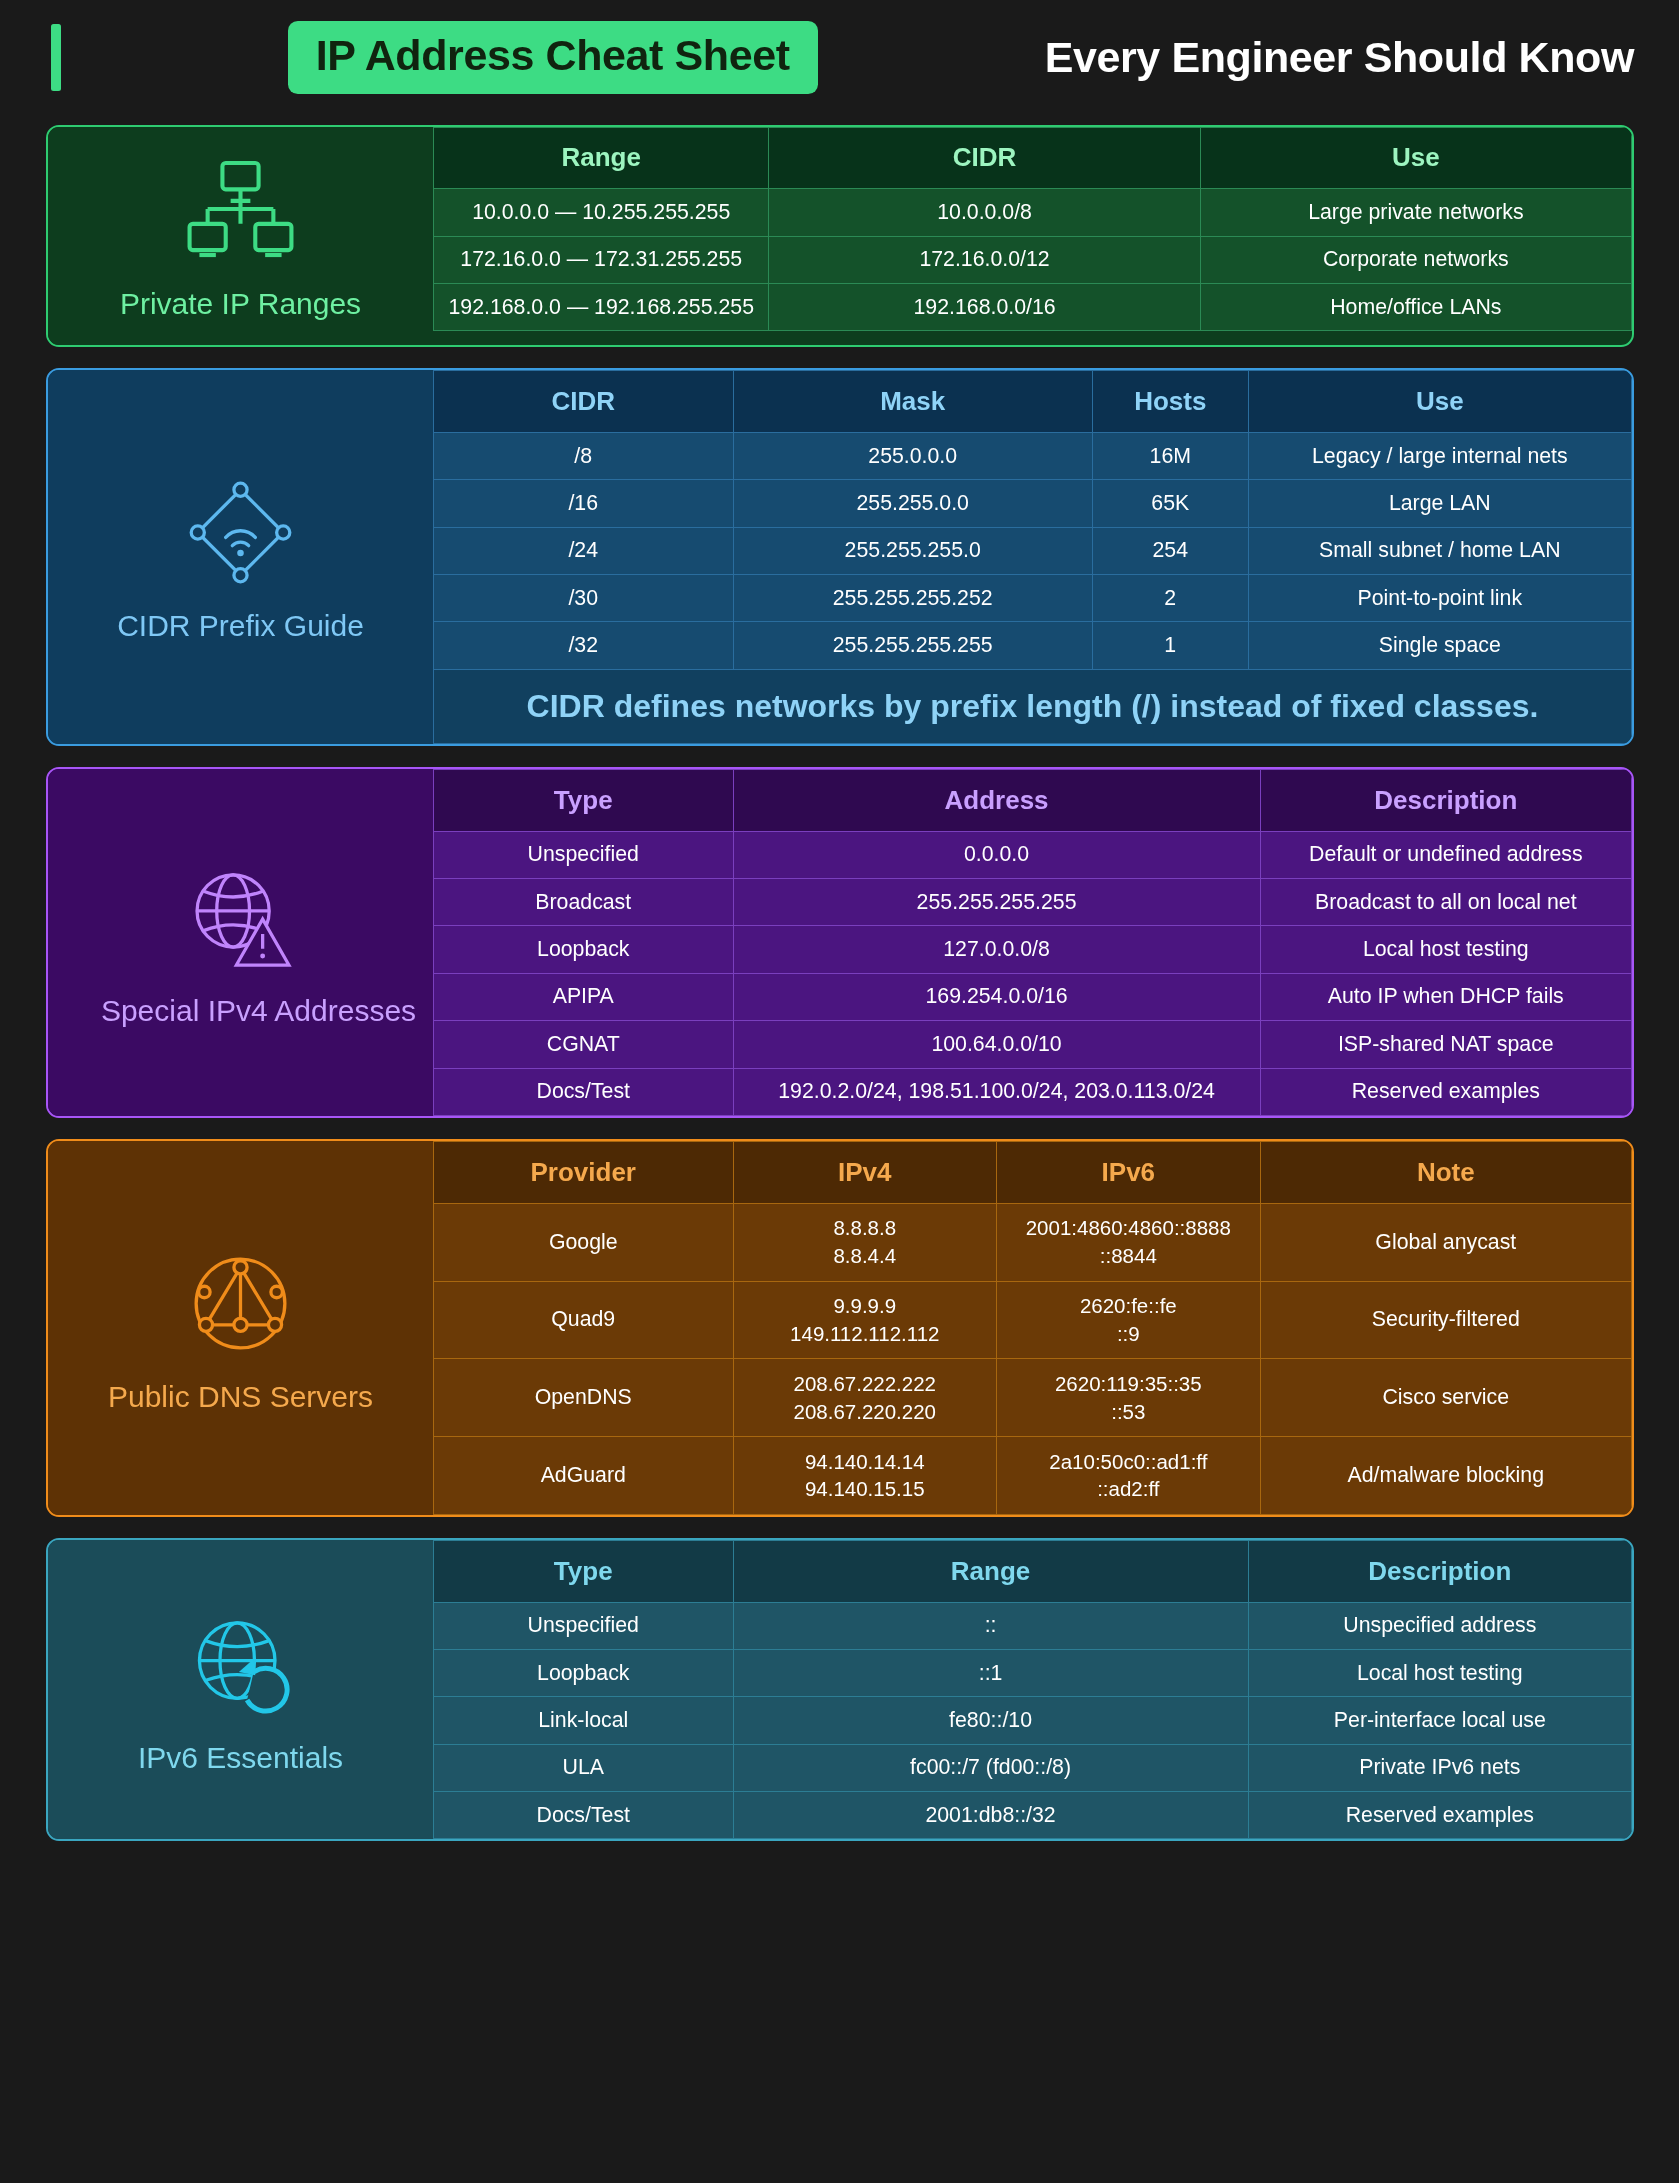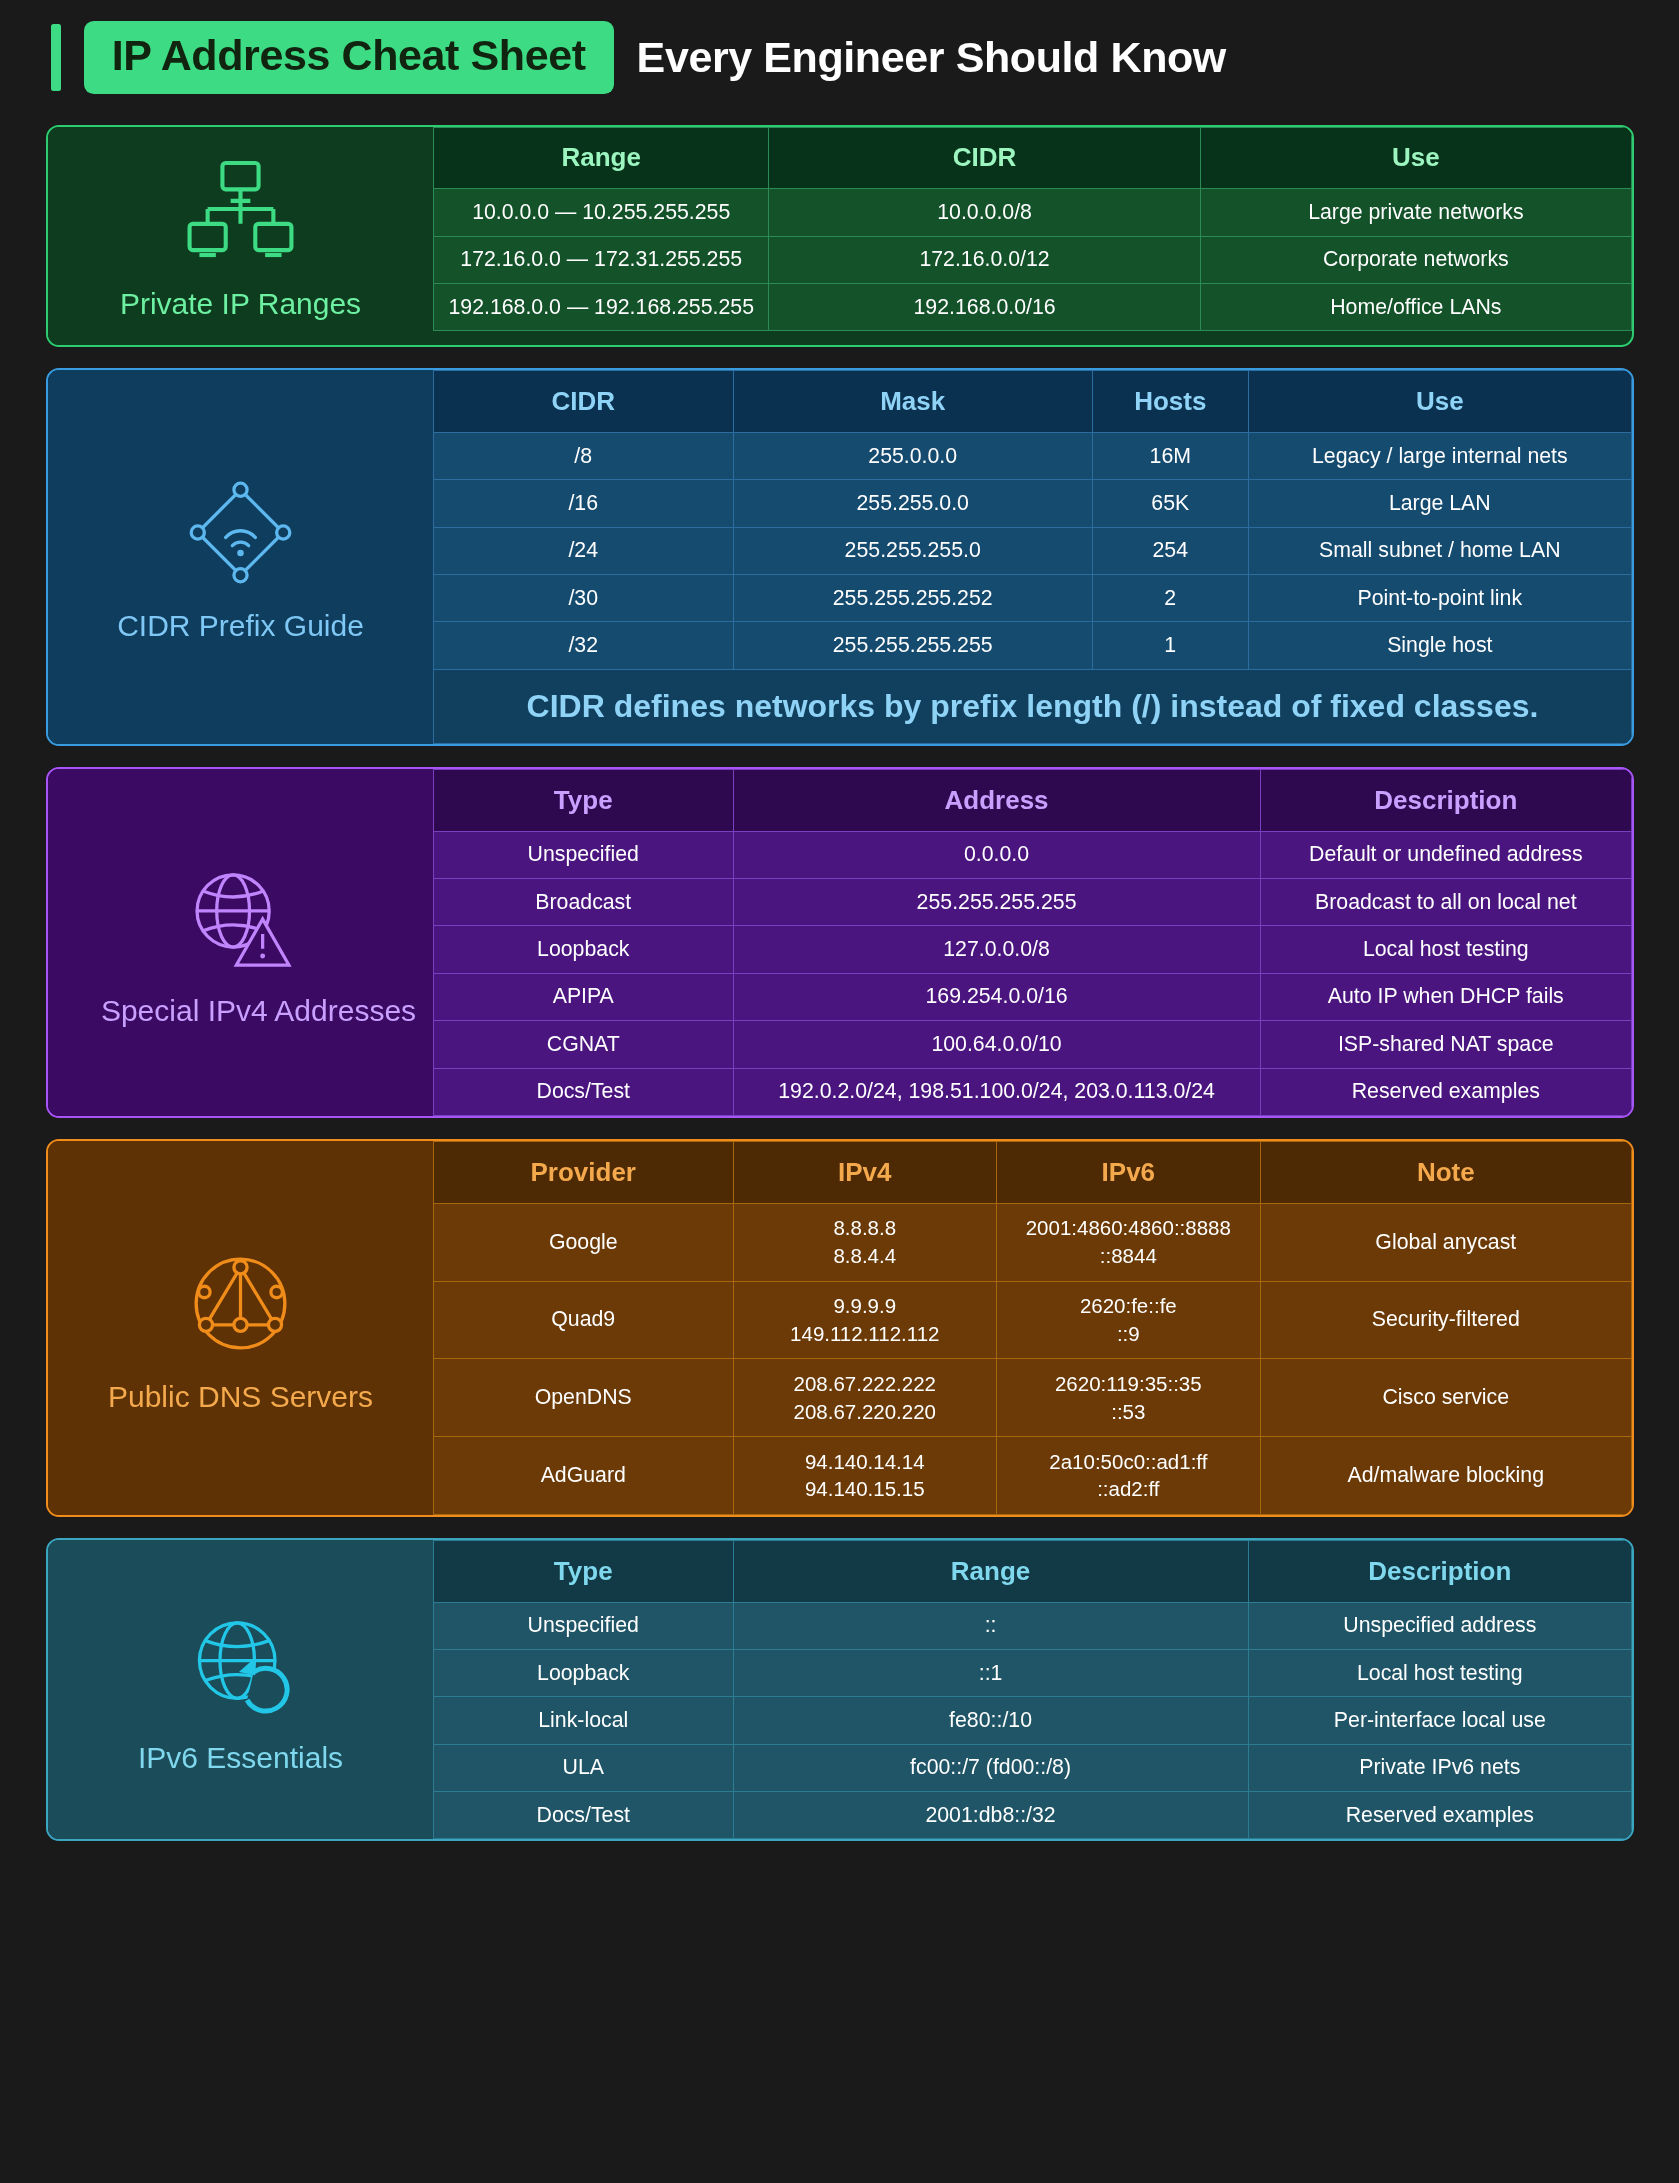--- a/index.html
+++ b/index.html
@@ -14,20 +14,21 @@
     padding: 21.3px 46px 33px 46px;
   }
 
   
   .header {
     display: flex;
     align-items: center;
     gap: 23px;
     margin-bottom: 31px;
     padding-left: 4.9px;
+    justify-content: space-between;
   }
   .header-bar {
     width: 9.8px;
     height: 67px;
     background: #3ddc84;
     border-radius: 2.5px;
     flex: none;
   }
   .title-chip {
     background: #3ddc84;
@@ -245,21 +246,21 @@
         <tr>
           <td>/30</td>
           <td>255.255.255.252</td>
           <td>2</td>
           <td>Point-to-point link</td>
         </tr>
         <tr>
           <td>/32</td>
           <td>255.255.255.255</td>
           <td>1</td>
-          <td>Single host</td>
+          <td>Single space</td>
         </tr>
         <tr class="note-row">
           <td colspan="4">CIDR defines networks by prefix length (/) instead of fixed classes.</td>
         </tr>
       </tbody>
     </table>
   </div>
 </div>
 
 <div class="card c-special">

